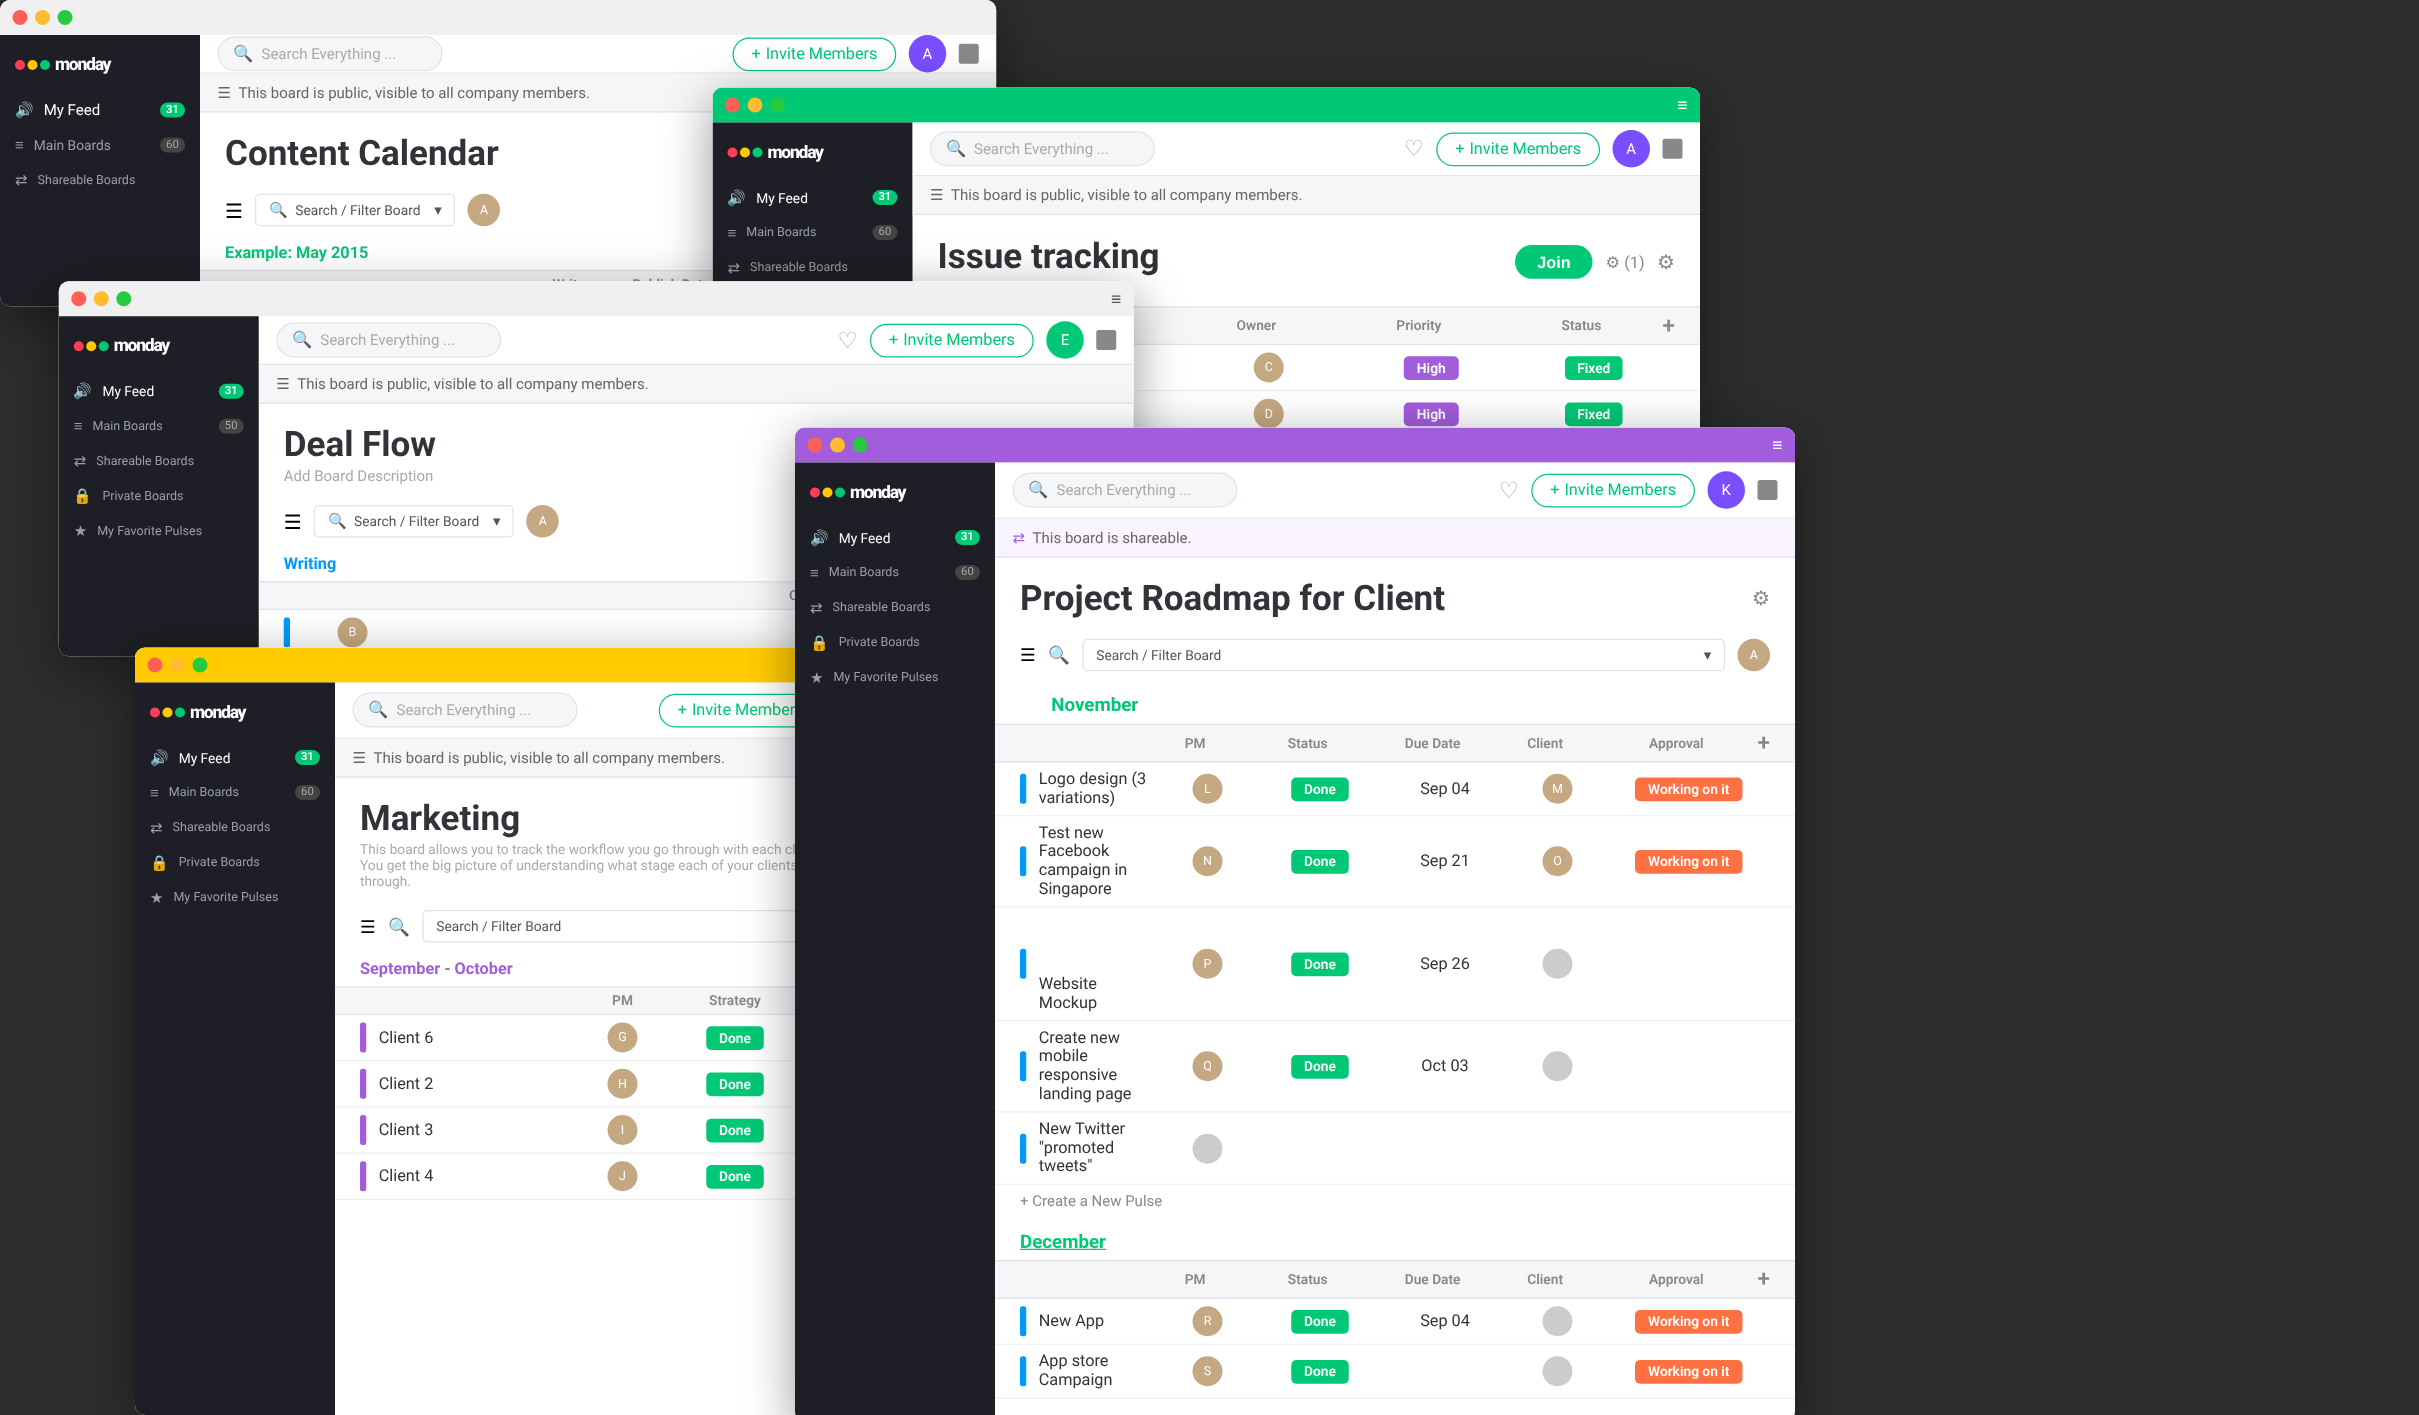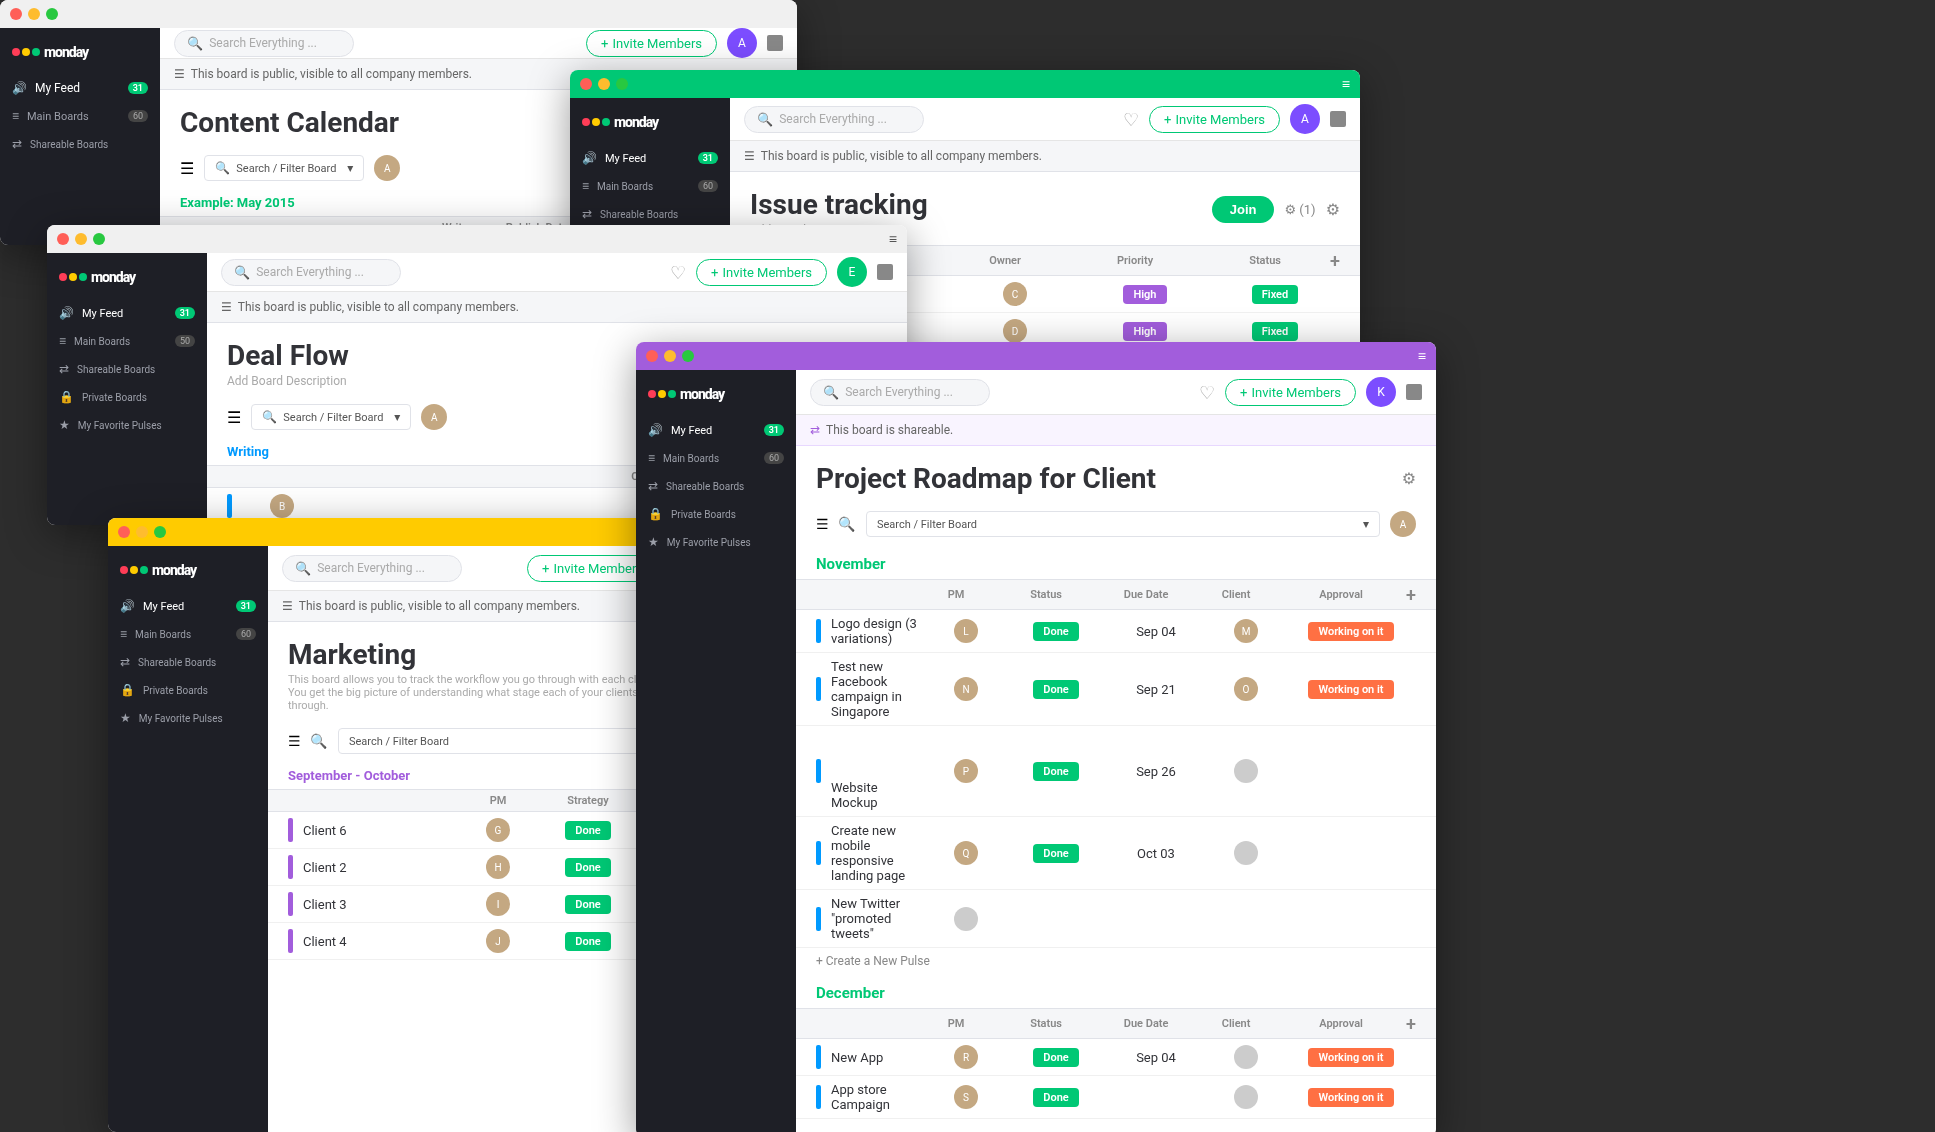--- a/index.html
+++ b/index.html
@@ -830,21 +830,21 @@
       <div class="filter-bar">
         <span style="font-size:14px;">☰</span>
         <span style="font-size:14px;">🔍</span>
         <div class="filter-input" style="flex:1;">
           <span style="font-size:11px;">Search / Filter Board</span>
           <span style="margin-left:auto;">▾</span>
         </div>
         <div class="avatar" style="width:26px;height:26px;font-size:10px;">A</div>
       </div>
 
-      <div class="section-label" style="color:#00c875;padding-left:20px;padding-top:10px;font-size:15px;">November</div>
+      <div class="section-label" style="color:#00c875;padding-left:20px;padding-top:10px;font-size:15px;margin-left:25px;">November</div>
       <div class="table-header-row">
         <div class="col-name"></div>
         <div class="col-fixed">PM</div>
         <div class="col-medium">Status</div>
         <div class="col-medium">Due Date</div>
         <div class="col-fixed">Client</div>
         <div class="col-wide">Approval</div>
         <div class="add-btn">+</div>
       </div>
       <div class="table-row">
@@ -905,21 +905,21 @@
         <div class="col-fixed">
             <div class="small-avatar" style="background:#ccc;"></div>
           </div>
         <div class="col-medium"></div>
         <div class="col-medium"></div>
         <div class="col-fixed"></div>
         <div class="col-wide"></div>
       </div>
       <div class="create-pulse">+ Create a New Pulse</div>
 
-      <div class="section-label" style="color:#00c875;padding-left:20px;padding-top:10px;font-size:15px;">December</div>
+      <div class="section-label" style="color:#00c875;padding-left:20px;padding-top:10px;font-size:15px;text-decoration:underline;">December</div>
       <div class="table-header-row">
         <div class="col-name"></div>
         <div class="col-fixed">PM</div>
         <div class="col-medium">Status</div>
         <div class="col-medium">Due Date</div>
         <div class="col-fixed">Client</div>
         <div class="col-wide">Approval</div>
         <div class="add-btn">+</div>
       </div>
       <div class="table-row">

